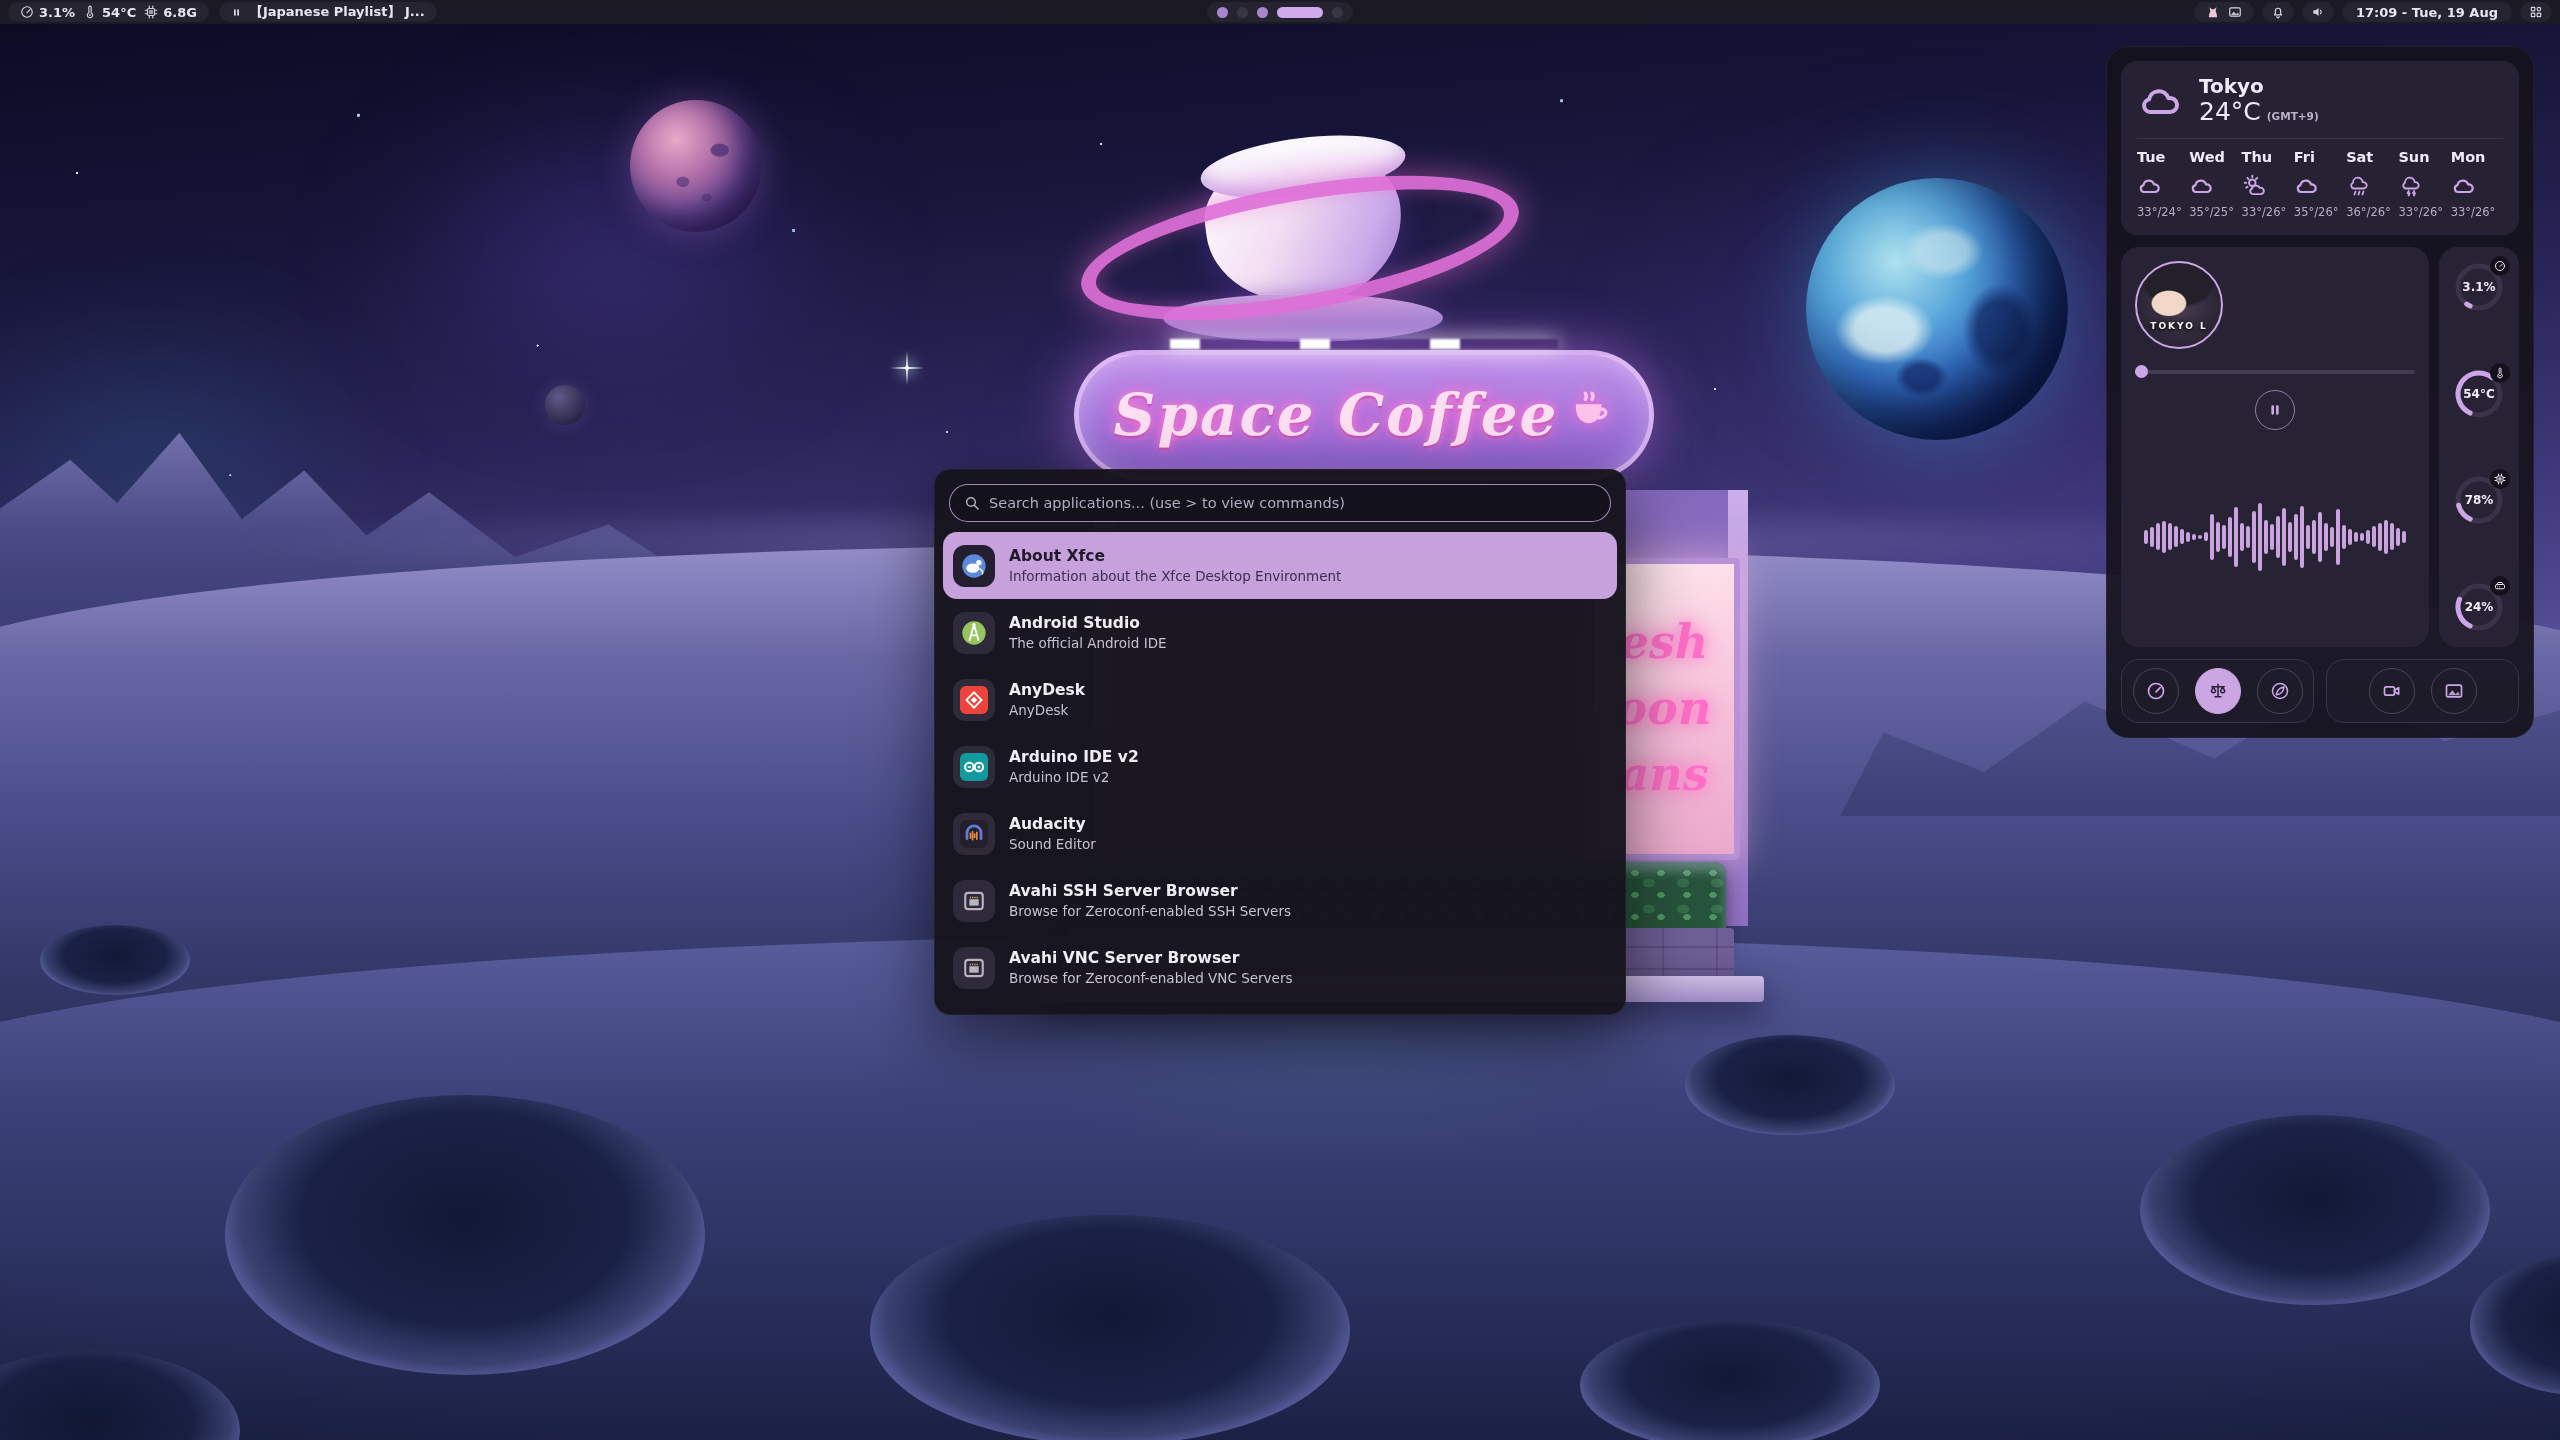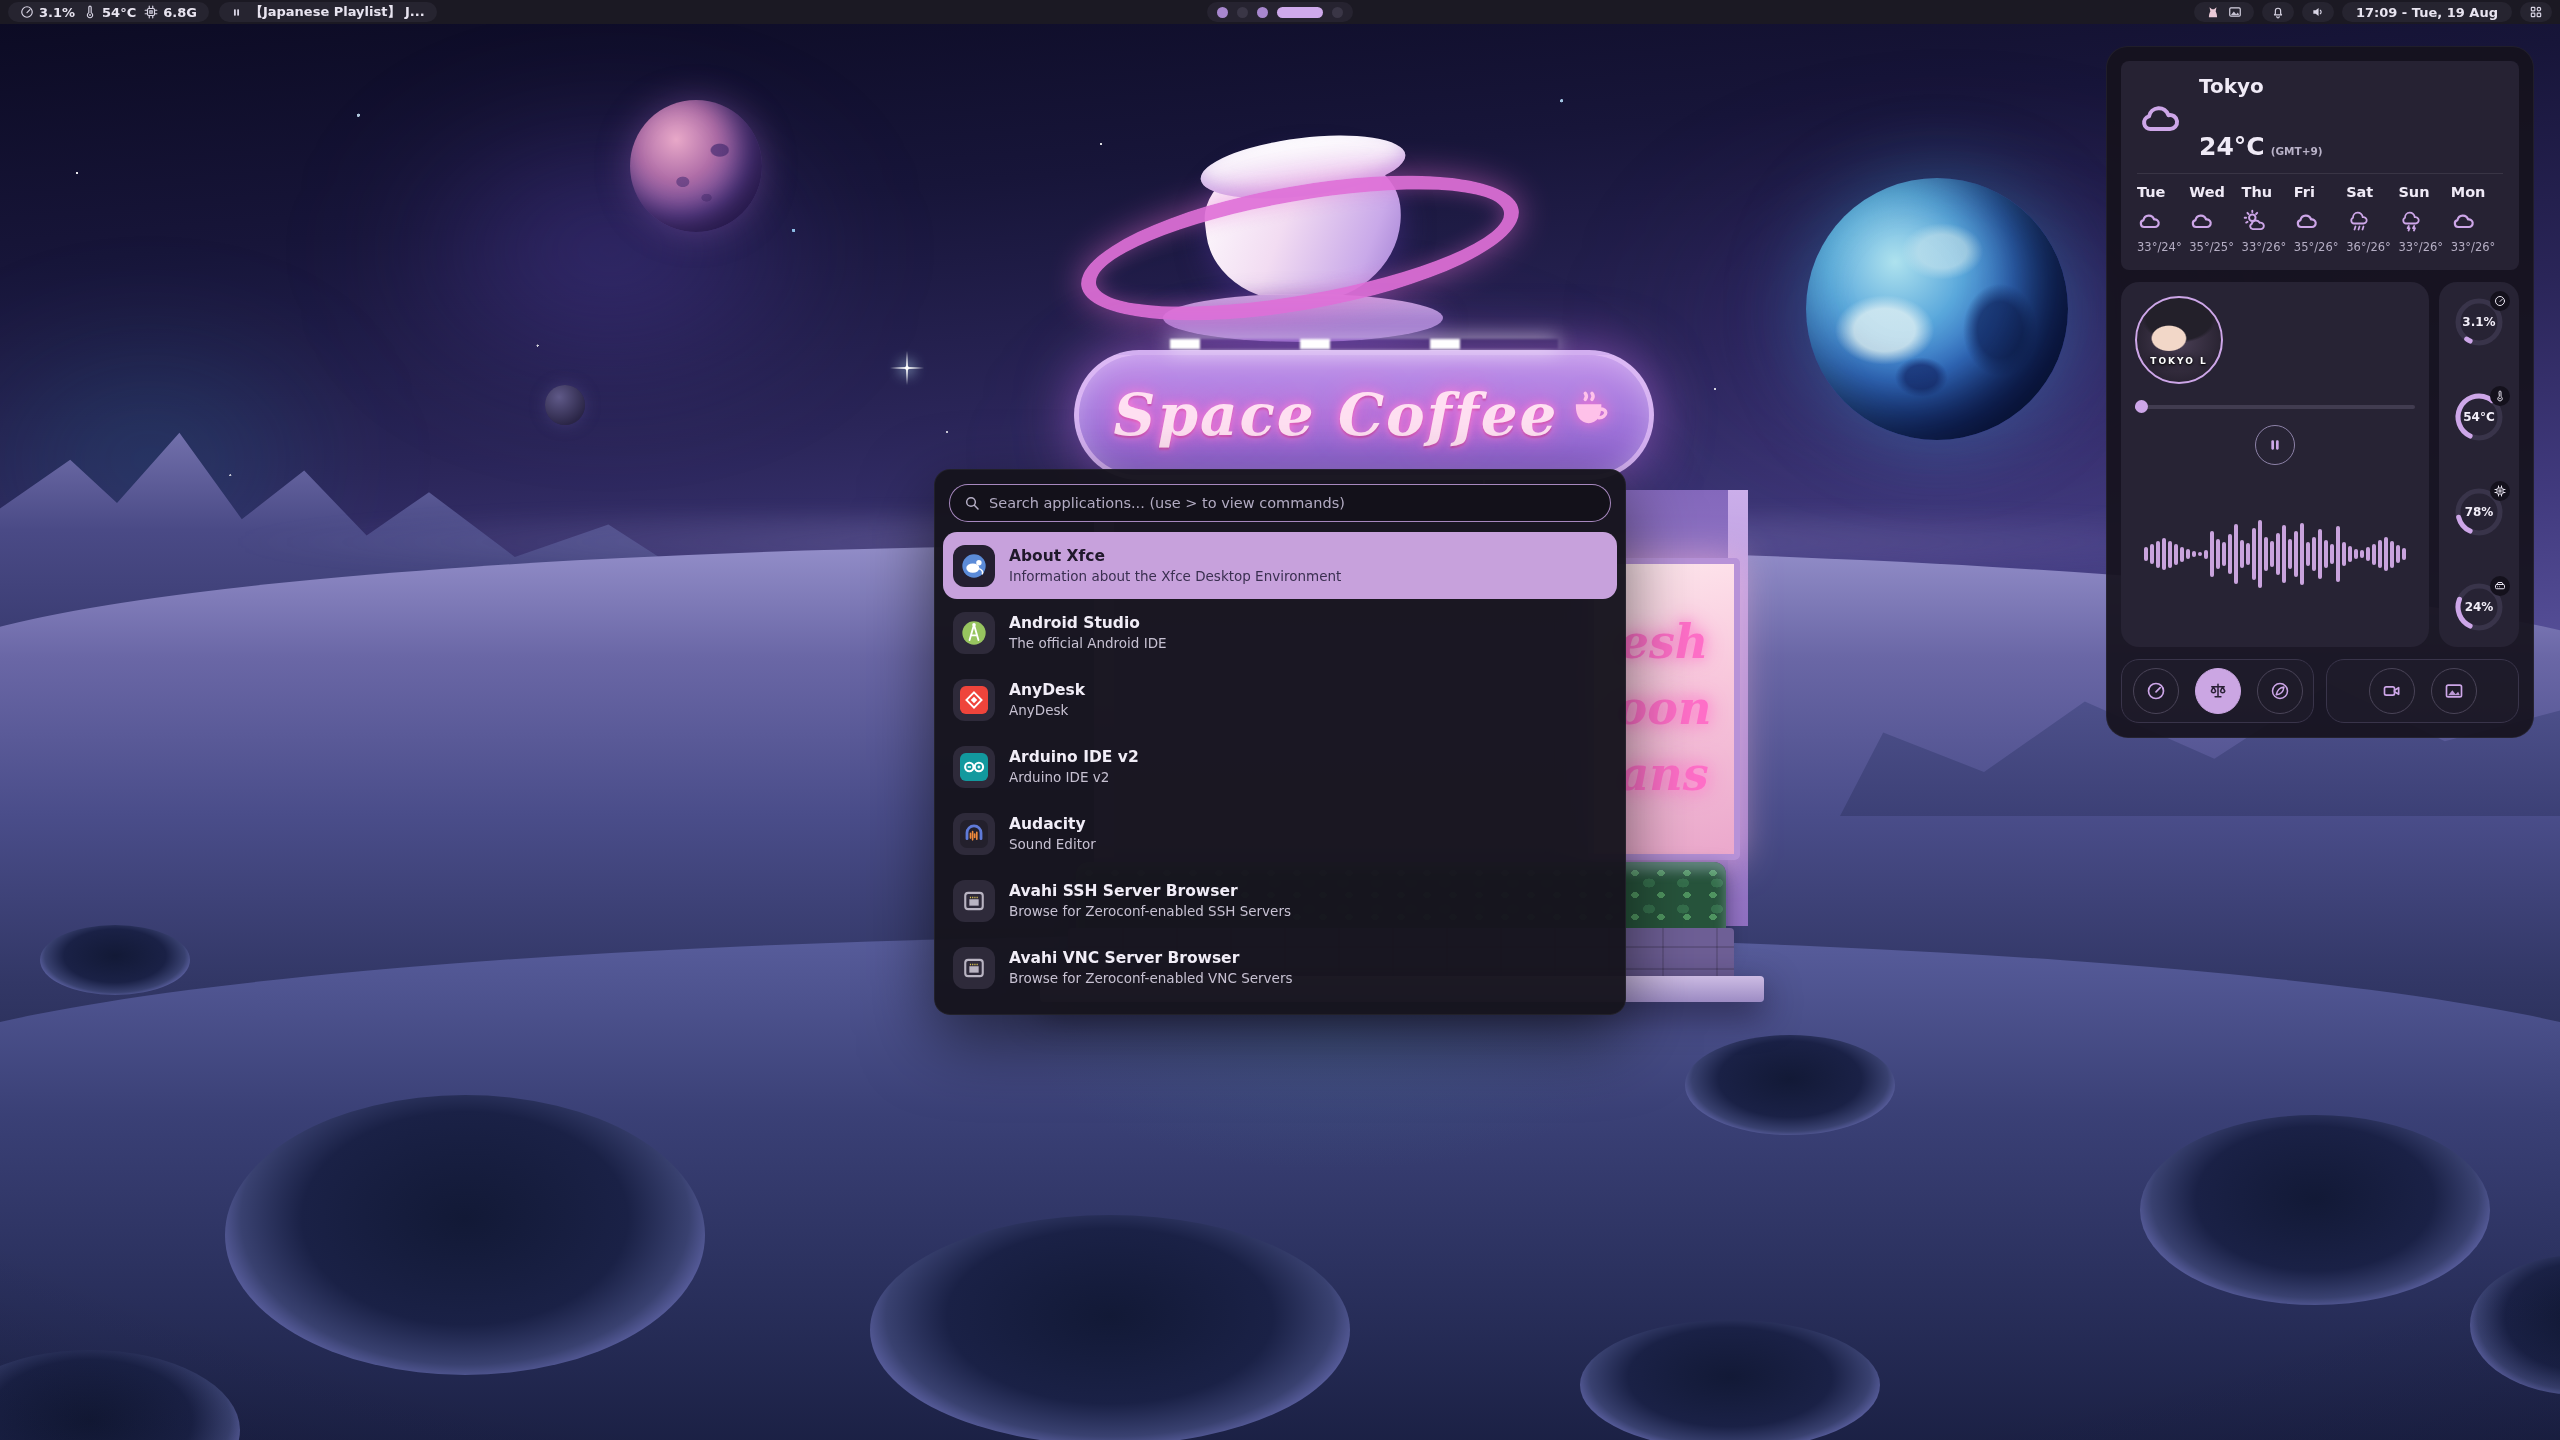--- a/index.html
+++ b/index.html
@@ -185,26 +185,26 @@
     position:relative; overflow:hidden; }
   .avatar::after { content:""; position:absolute; left:6px; top:14px; width:30px; height:5px;
     background:linear-gradient(90deg,transparent,#e8874a,#f8c06a,transparent); transform:rotate(-18deg); filter:blur(1px); }
   .user-name { font-size:14.5px; font-weight:bold; }
   .user-uptime { font-size:13px; color:#cfc9da; margin-top:2px; }
   .round-btn { width:36px; height:36px; border-radius:50%; border:1px solid #4a4458; color:#cda6e8;
     display:flex; align-items:center; justify-content:center; background:transparent; }
   .round-btn span { width:18px; height:18px; }
   .user-actions { margin-left:auto; display:flex; gap:10px; }
 
-  .weather-card { border-radius:8px; background:#262233; padding:14px 16px 16px; flex:0 0 auto; }
+  .weather-card { border-radius:16px; background:#262233; padding:14px 16px 16px; flex:0 0 auto; }
   .w-head { display:flex; align-items:center; gap:14px; }
   .w-cloud { width:48px; height:48px; color:#cda6e8; }
   .w-city { font-size:20px; font-weight:bold; line-height:1.1; }
   .w-temp-row { display:flex; align-items:baseline; gap:6px; }
-  .w-temp { font-size:25px; font-weight:bold;margin-top:35px; }
+  .w-temp { font-size:25px; font-weight:normal; }
   .w-tz { font-size:10.5px; color:#b9b2c8; font-weight:bold; }
   .w-div { height:1px; background:rgba(255,255,255,.09); margin:12px 0 10px; }
   #forecast { display:grid; grid-template-columns:repeat(7,1fr); text-align:left; }
   .f-day { font-size:14.5px; font-weight:bold; }
   .f-icon { width:26px; height:26px; color:#cda6e8; margin:8px 0 6px; }
   .f-temps { font-size:11.5px; color:#b5aec4; }
 
   .music-row { display:flex; gap:10px; flex:1 1 auto; min-height:0; }
   .music-card { flex:1; border-radius:18px; background:#272334; padding:14px; display:flex; flex-direction:column; }
   .m-top { display:flex; gap:12px; }

